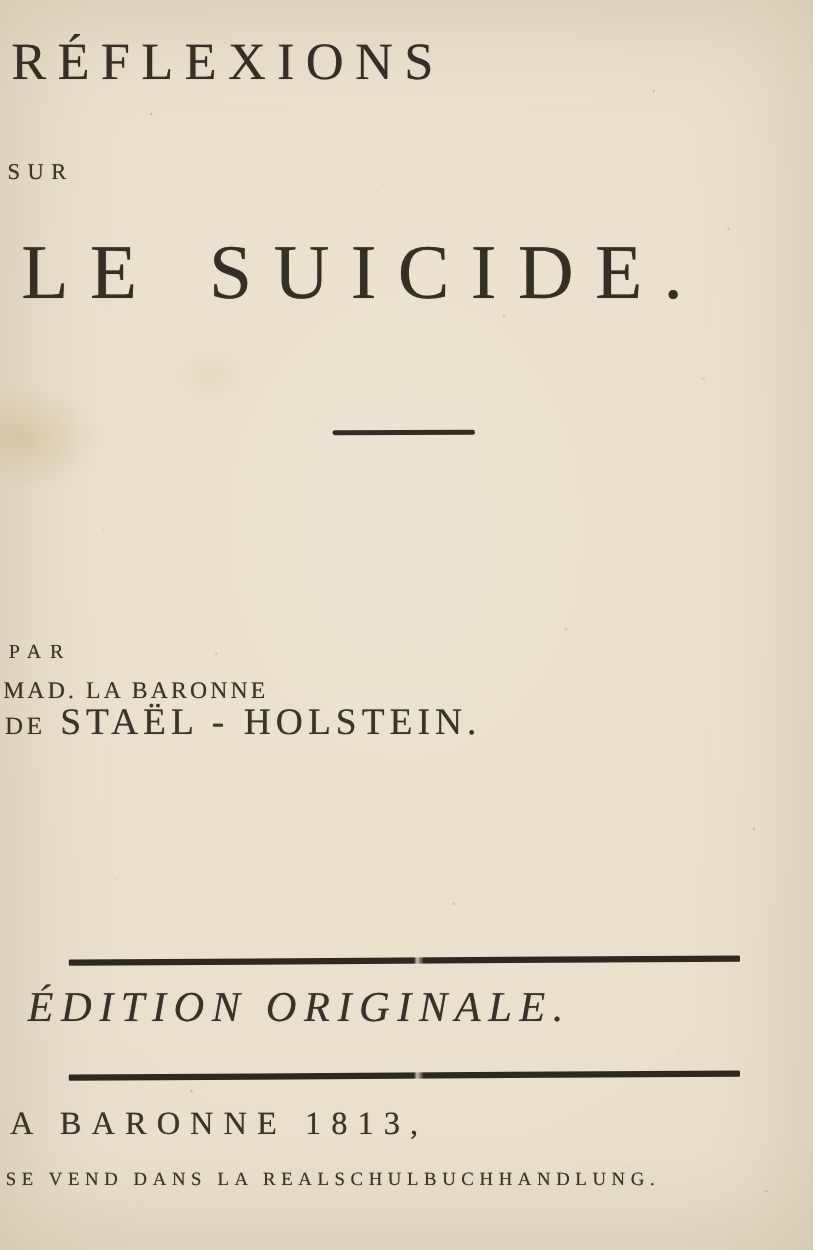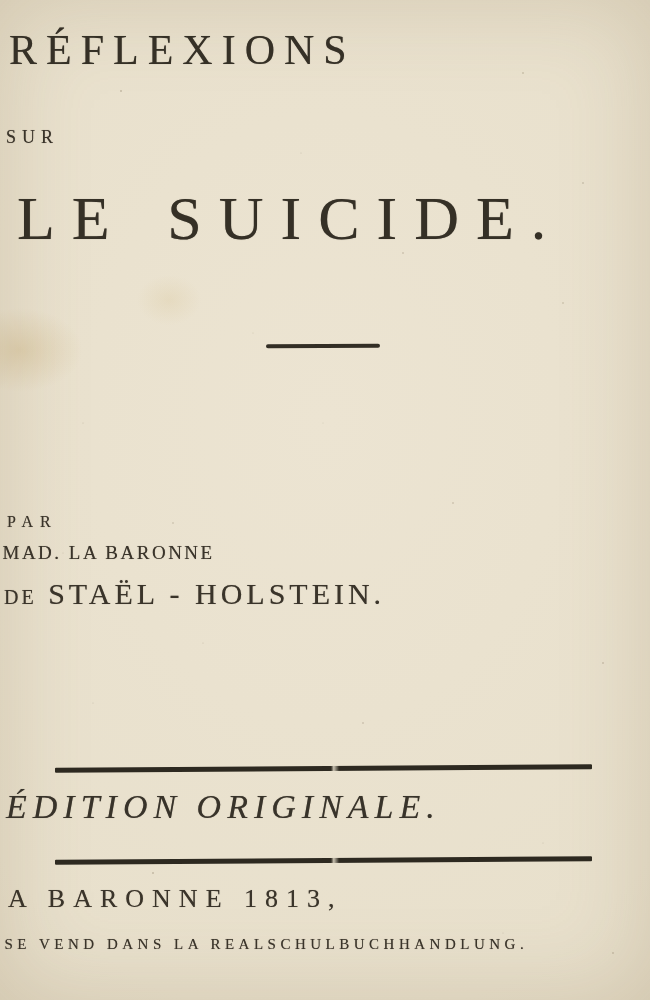--- a/index.html
+++ b/index.html
@@ -43,30 +43,30 @@
   }
   .title-1 { top: 27px;  font-size: 42px; letter-spacing: 9px;  text-indent: 9px;  line-height: 1.1; color: #353026; }
   .title-2 { top: 127px; font-size: 18px; letter-spacing: 6px;  text-indent: 6px;  }
   .title-3 { top: 184px; font-size: 62px; letter-spacing: 17px; text-indent: 17px; word-spacing: 8px; line-height: 1.1; color: #353026; }
   .rule-short {
     position: absolute; top: 344px; left: 266px; width: 114px; height: 4px;
     background: #332e25; border-radius: 2px; transform: rotate(-0.3deg);
   }
   .byline   { top: 470px; font-size: 16px; letter-spacing: 7px;   text-indent: 7px; margin-top: 43px; }
   .author-1 { top: 542px; font-size: 19px; letter-spacing: 2.5px; text-indent: 2.5px; }
-  .author-2 { top: 576px; font-size: 30px; letter-spacing: 4px;   text-indent: 4px; line-height: 1.2; }
+  .author-2 { top: 560px; font-size: 30px; letter-spacing: 4px;   text-indent: 4px; line-height: 1.2; }
   .author-2 .prefix { font-size: 20px; letter-spacing: 3px; }
   .rule-thick {
     position: absolute; left: 55px; width: 537px; height: 5px;
     background: linear-gradient(90deg, #2d2920 0%, #2d2920 51.4%, rgba(45,41,32,0.18) 51.9%, #2d2920 52.9%, #2d2920 100%);
     transform: rotate(-0.35deg); border-radius: 1px;
   }
   .rule-top    { top: 766px; }
   .rule-bottom { top: 858px; }
-  .edition   { top: 788px; font-style: italic; font-size: 34px; letter-spacing: 6px; text-indent: 6px; color: #38332a; }
+  .edition   { top: 788px; font-style: italic; font-size: 34px; letter-spacing: 6px; text-indent: 6px; color: #38332a; padding-left: 16px; }
   .imprint-1 { top: 884px; font-size: 26px; letter-spacing: 8px;   text-indent: 8px; }
   .imprint-2 { top: 936px; font-size: 15px; letter-spacing: 4.5px; text-indent: 4.5px; }
 </style>
 </head>
 <body>
 
 <div class="page">
   <div class="specks"></div>
 
   <h1 class="centered title-1">RÉFLEXIONS</h1>

